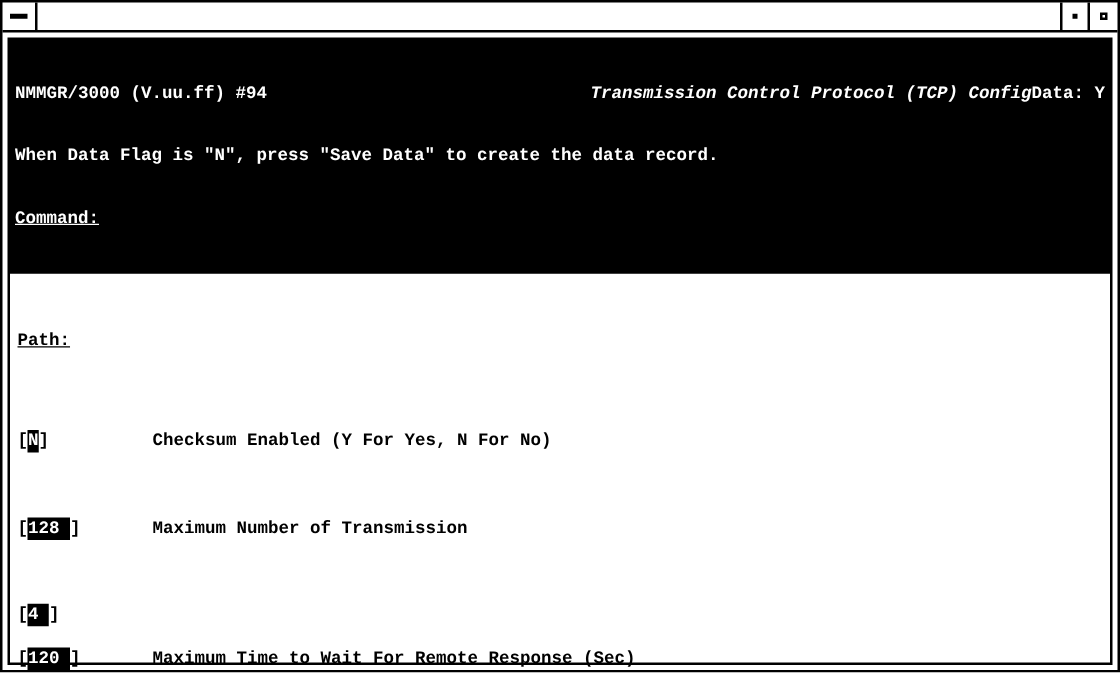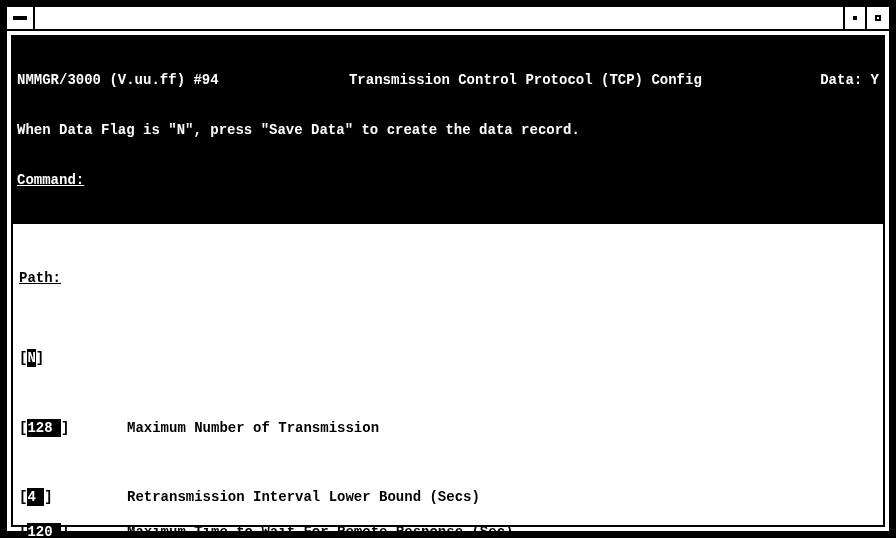--- a/index.html
+++ b/index.html
@@ -5,21 +5,21 @@
   * { box-sizing: border-box; }
   body {
     margin: 0;
     padding: 0;
     background: #fff;
     font-family: "Courier New", monospace;
     font-size: 14px;
     line-height: 1.2;
   }
   .outer-frame {
-    border: 7px solid #000000;
+    border: 2px solid #000000;
     width: 896px;
     height: 538px;
     position: relative;
     background: #fff;
   }
   .title-bar {
     display: flex;
     border-bottom: 2px solid #000;
     height: 24px;
     align-items: stretch;
@@ -62,21 +62,21 @@
   }
   .header-block {
     background: #000;
     color: #fff;
     padding: 1px 4px 1px 4px;
     white-space: pre;
     font-weight: bold;
   }
   .header-line { display: flex; }
   .header-line .left { flex: 0 0 auto; }
-  .header-line .mid  { flex: 1; text-align: center; padding-left: 12px;}
+  .header-line .mid  { flex: 1; text-align: right; padding-left: 12px; font-style: italic;}
   .header-line .right{ flex: 0 0 auto; text-align: center; }
   .content {
     padding: 2px 6px;
     flex: 1;
     white-space: pre;
     font-weight: bold;
   }
   .underline { text-decoration: underline; }
   .inverse {
     background: #000;
@@ -114,25 +114,25 @@
         <span class="right"><span>Data:</span> <span>Y</span></span>
       </div>
       <div>When Data Flag is "N", press "Save Data" to create the data record.</div>
       <div><span class="underline">Command:</span><span></span></div>
     </div>
 
     <div class="content">
 <div class="row" style="height:10px"></div>
 <div class="row"><span class="underline">Path:</span><span>  </span></div>
 <div class="row" style="height:28px"></div>
-<div class="row"><span class="field-col">[<span class="inverse">N</span>]</span></div>
+<div class="row"><span class="field-col">[<span class="inverse">N</span>]</span><span class="label-col">Checksum Enabled (Y For Yes, N For No)</span></div>
 <div class="row" style="height:18px"></div>
 <div class="row"><span class="field-col">[<span class="inverse">128 </span>]</span><span class="label-col">Maximum Number of Transmission</span></div>
 <div class="row" style="height:18px"></div>
-<div class="row"><span class="field-col">[<span class="inverse">4 </span>]</span><span class="label-col">Retransmission Interval Lower Bound (Secs)</span></div>
+<div class="row"><span class="field-col">[<span class="inverse">4 </span>]</span></div>
 <div class="row"><span class="field-col">[<span class="inverse">120 </span>]</span><span class="label-col">Maximum Time to Wait For Remote Response (Sec)</span></div>
 
 
 
 
 
 
 
     </div>
 

